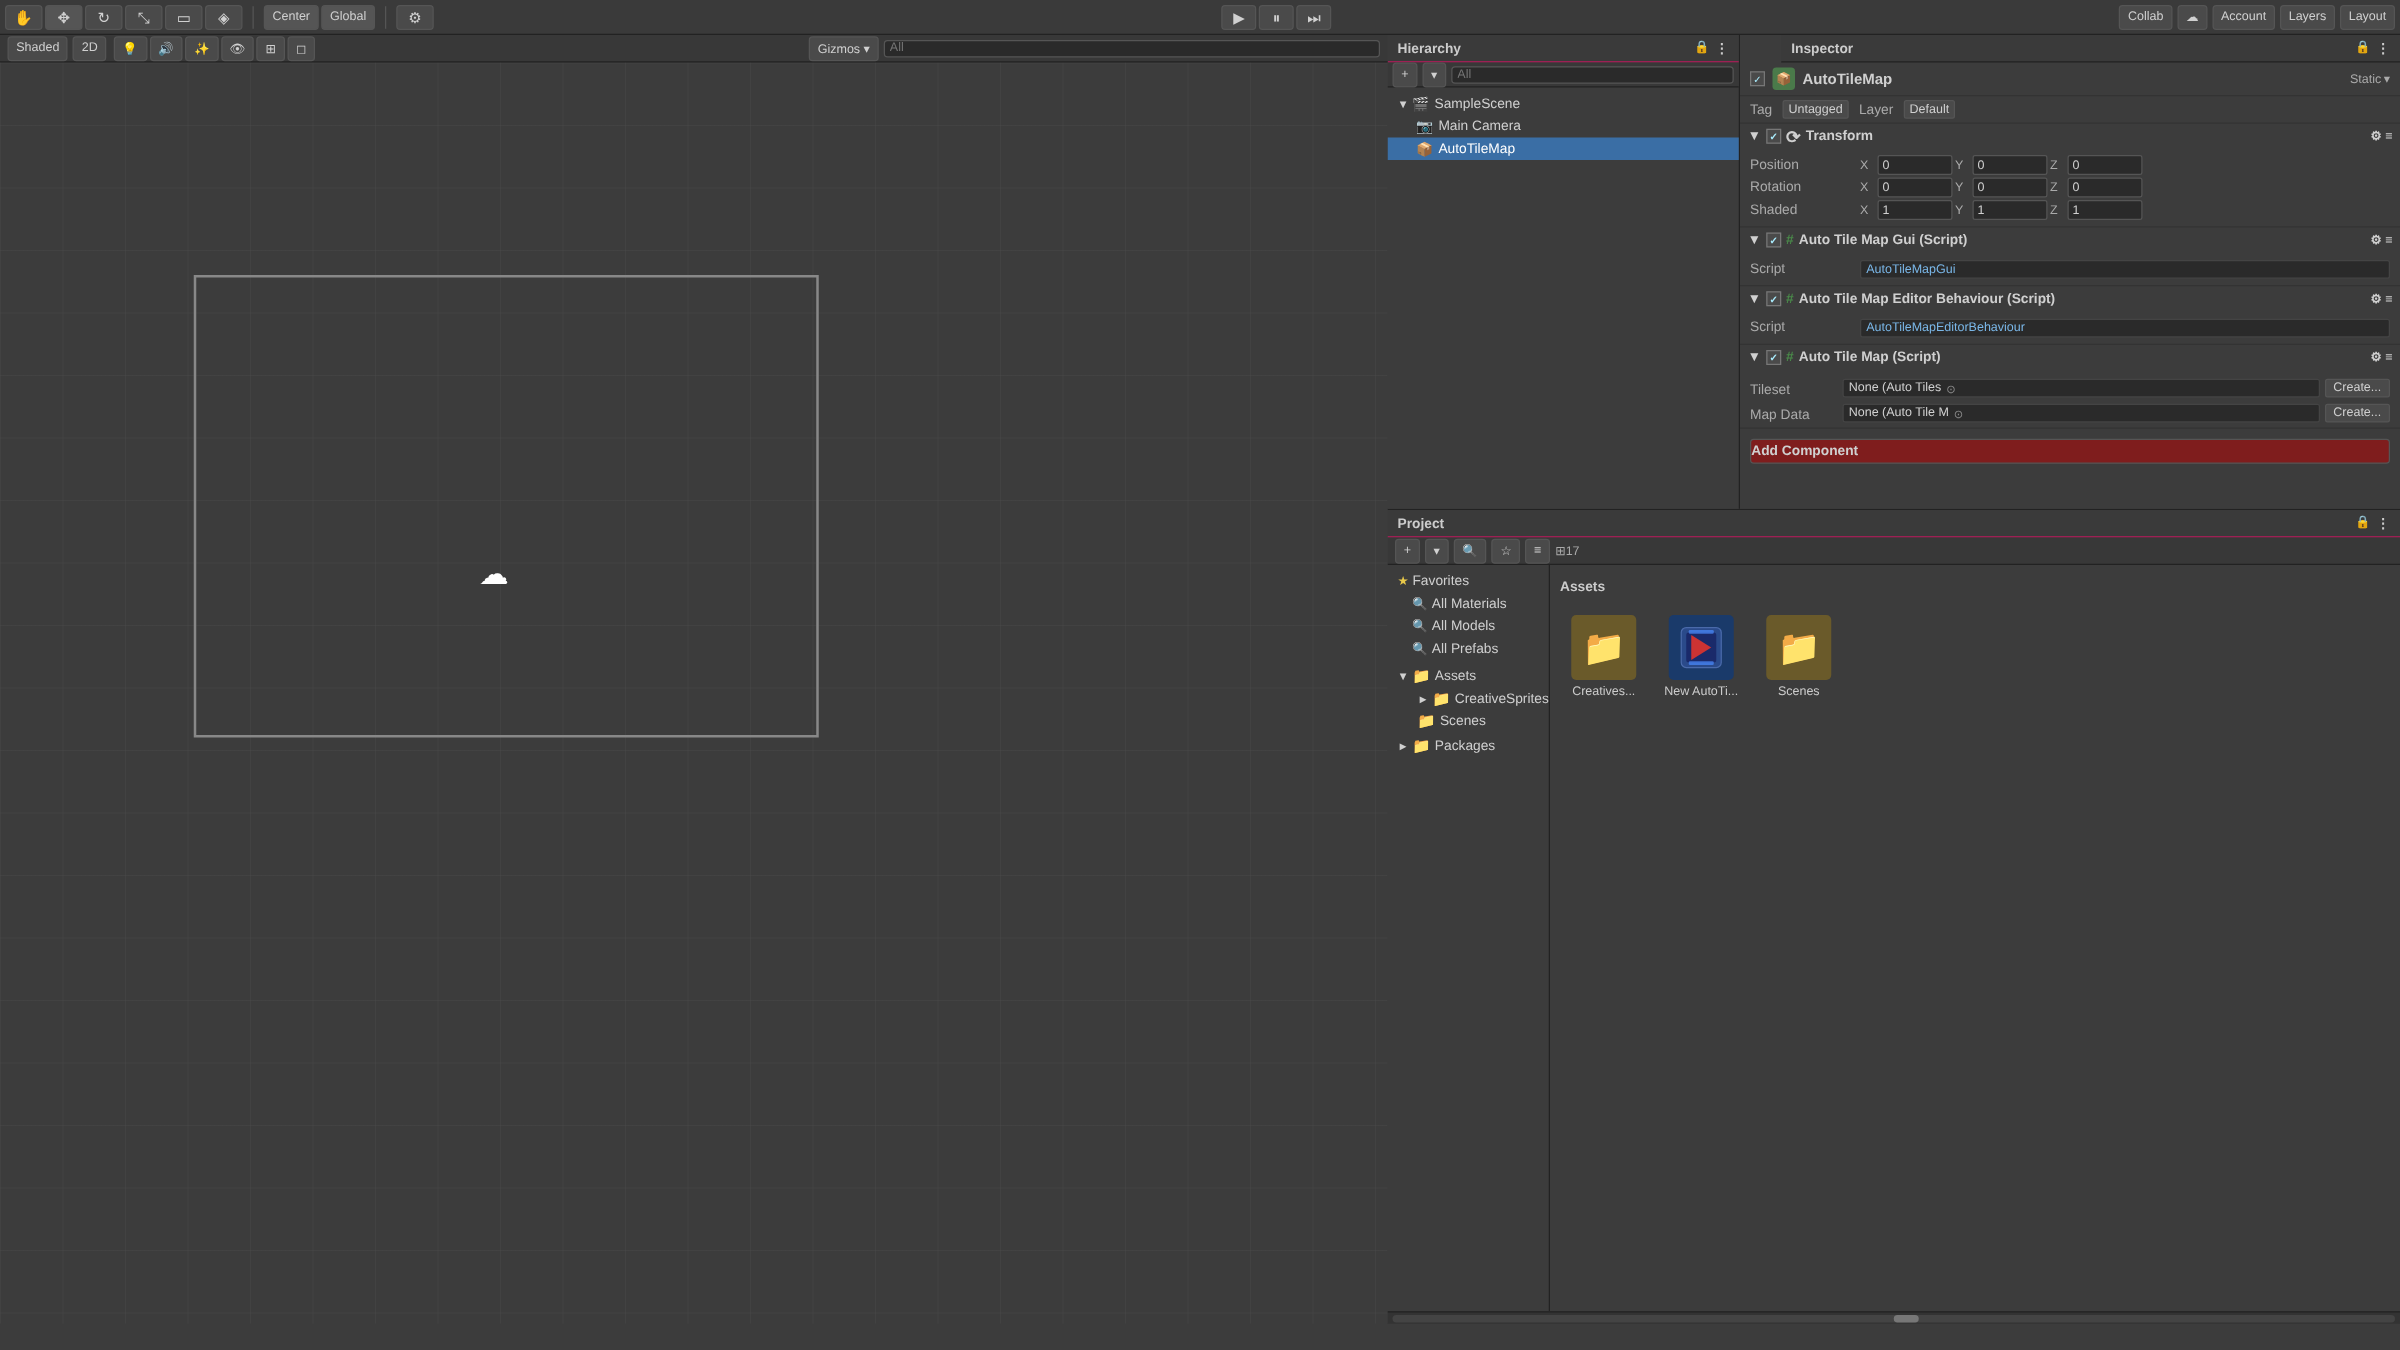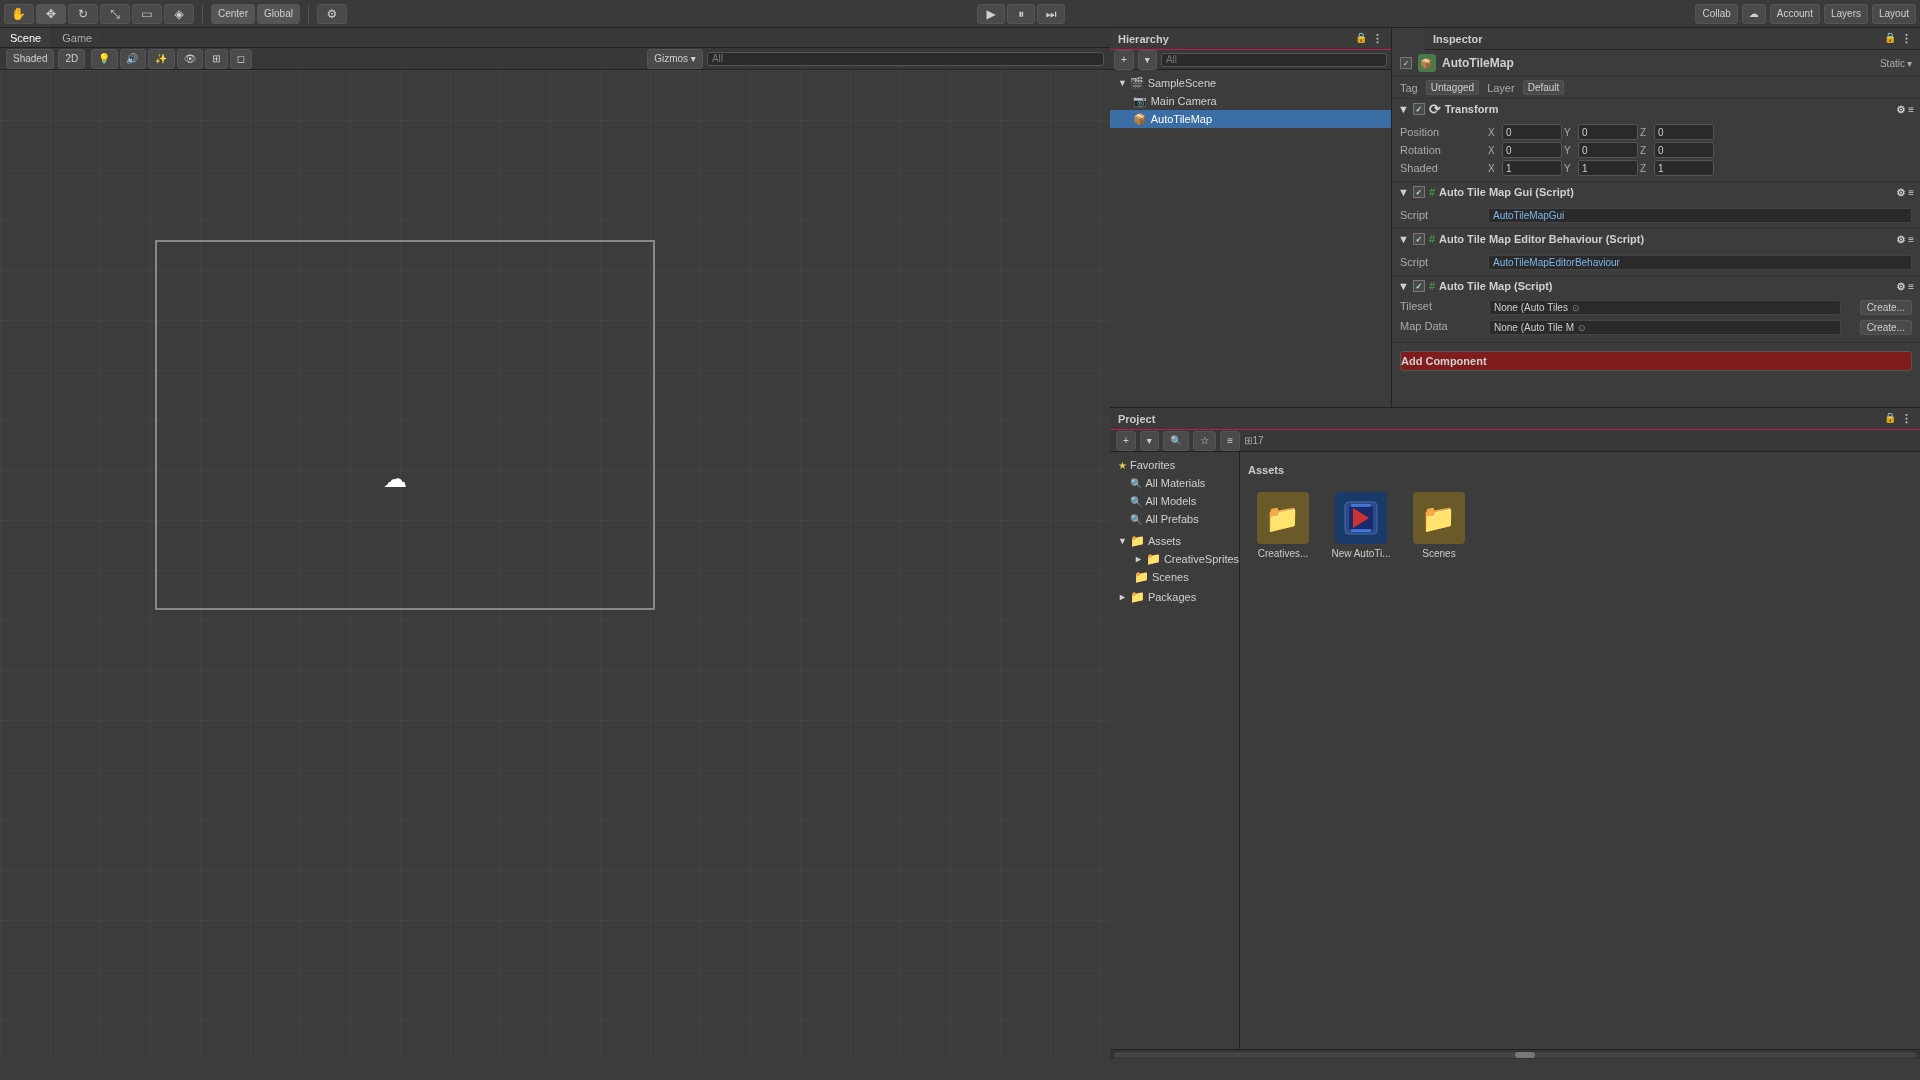--- a/index.html
+++ b/index.html
@@ -372,22 +372,22 @@
       background: #2a2a2a;
       border: 1px solid #444;
       border-radius: 2px;
       padding: 1px 4px;
       font-size: 10px;
       color: #7ab7e8;
       flex: 1;
     }
     .tileset-row {
       display: flex;
-      align-items: flex-start;
-      gap: 19px;
+      align-items: flex-end;
+      gap: 4px;
       height: 18px;
       font-size: 11px;
     }
     .tileset-label { color: #aaa; width: 70px; flex-shrink: 0; }
     .tileset-input {
       background: #2a2a2a;
       border: 1px solid #444;
       border-radius: 2px;
       padding: 1px 4px;
       font-size: 10px;
@@ -590,24 +590,20 @@
     <button class="toolbar-btn">☁</button>
     <button class="dropdown-btn">Account</button>
     <button class="dropdown-btn">Layers</button>
     <button class="dropdown-btn">Layout</button>
   </div>
 </div>
 
 <div class="main-layout">
 
   <div class="scene-view">
-    <div class="scene-tabs">
-      <div class="scene-tab active">Scene</div>
-      <div class="scene-tab">Game</div>
-    </div>
     <div class="scene-toolbar">
       <div class="dropdown-btn">Shaded</div>
       <div class="dropdown-btn">2D</div>
       <div style="display:flex;gap:2px;margin-left:2px;">
         <button class="toolbar-btn">💡</button>
         <button class="toolbar-btn">🔊</button>
         <button class="toolbar-btn">✨</button>
         <button class="toolbar-btn">👁</button>
         <button class="toolbar-btn">⊞</button>
         <button class="toolbar-btn">◻</button>

